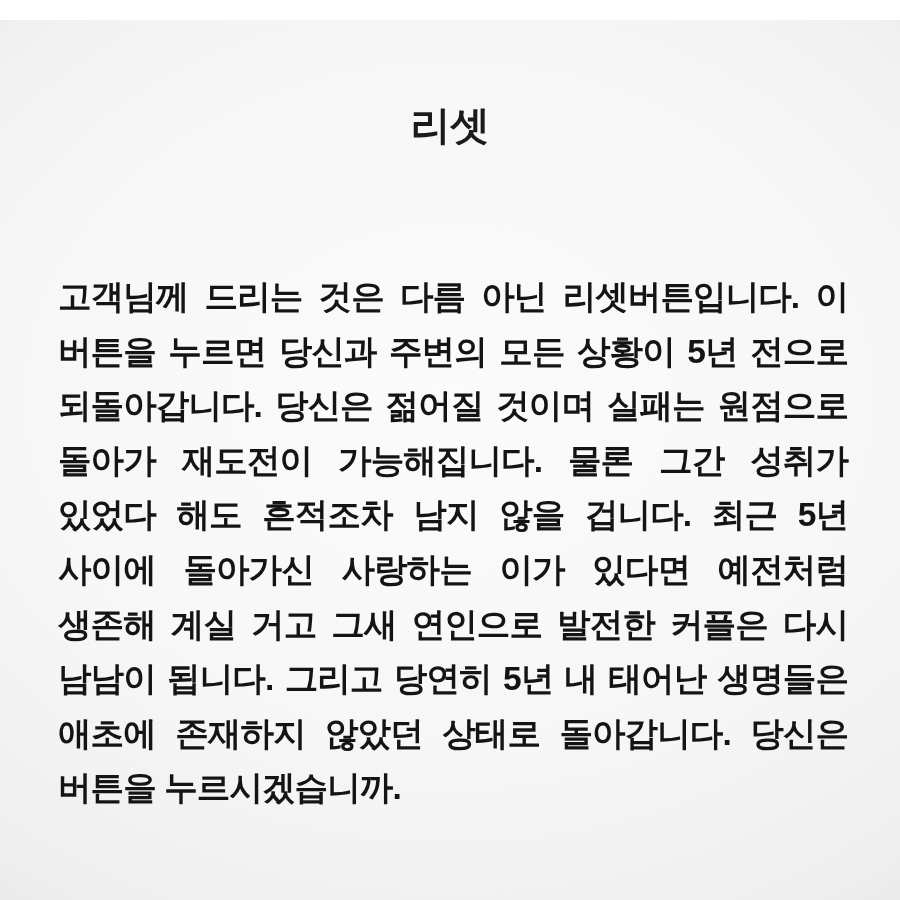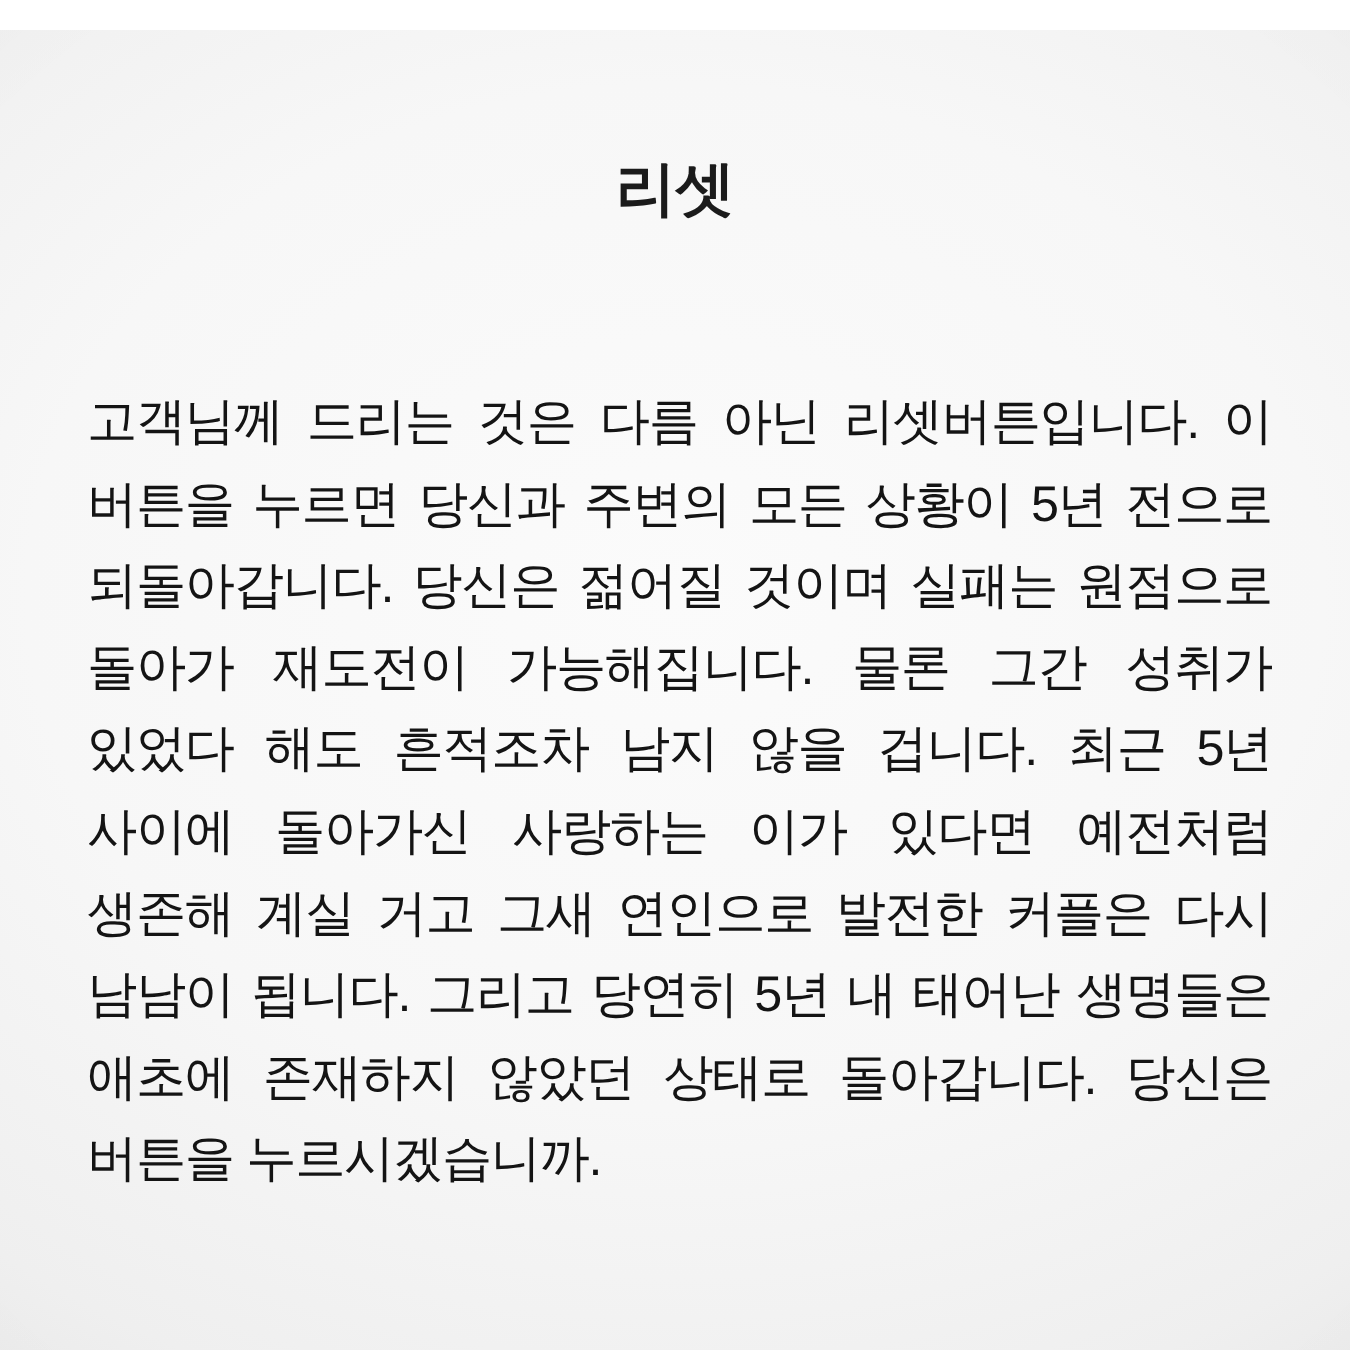--- a/index.html
+++ b/index.html
@@ -43,26 +43,26 @@
     text-align: center;
     font-size: 40px;
     font-weight: 700;
     letter-spacing: -0.5px;
     color: #1b1b1b;
     z-index: 2;
   }
 
   .body-text {
     position: absolute;
-    top: 235px;
+    top: 250px;
     left: 58px;
     width: 790px;
     font-size: 33.5px;
     line-height: 1.63;
-    font-weight: 400;
+    font-weight: 700;
     letter-spacing: -0.9px;
     color: #141414;
     text-align: justify;
     text-justify: inter-character;
     word-break: keep-all;
     z-index: 2;
     white-space: pre-wrap;
   }
 </style>
 </head>

